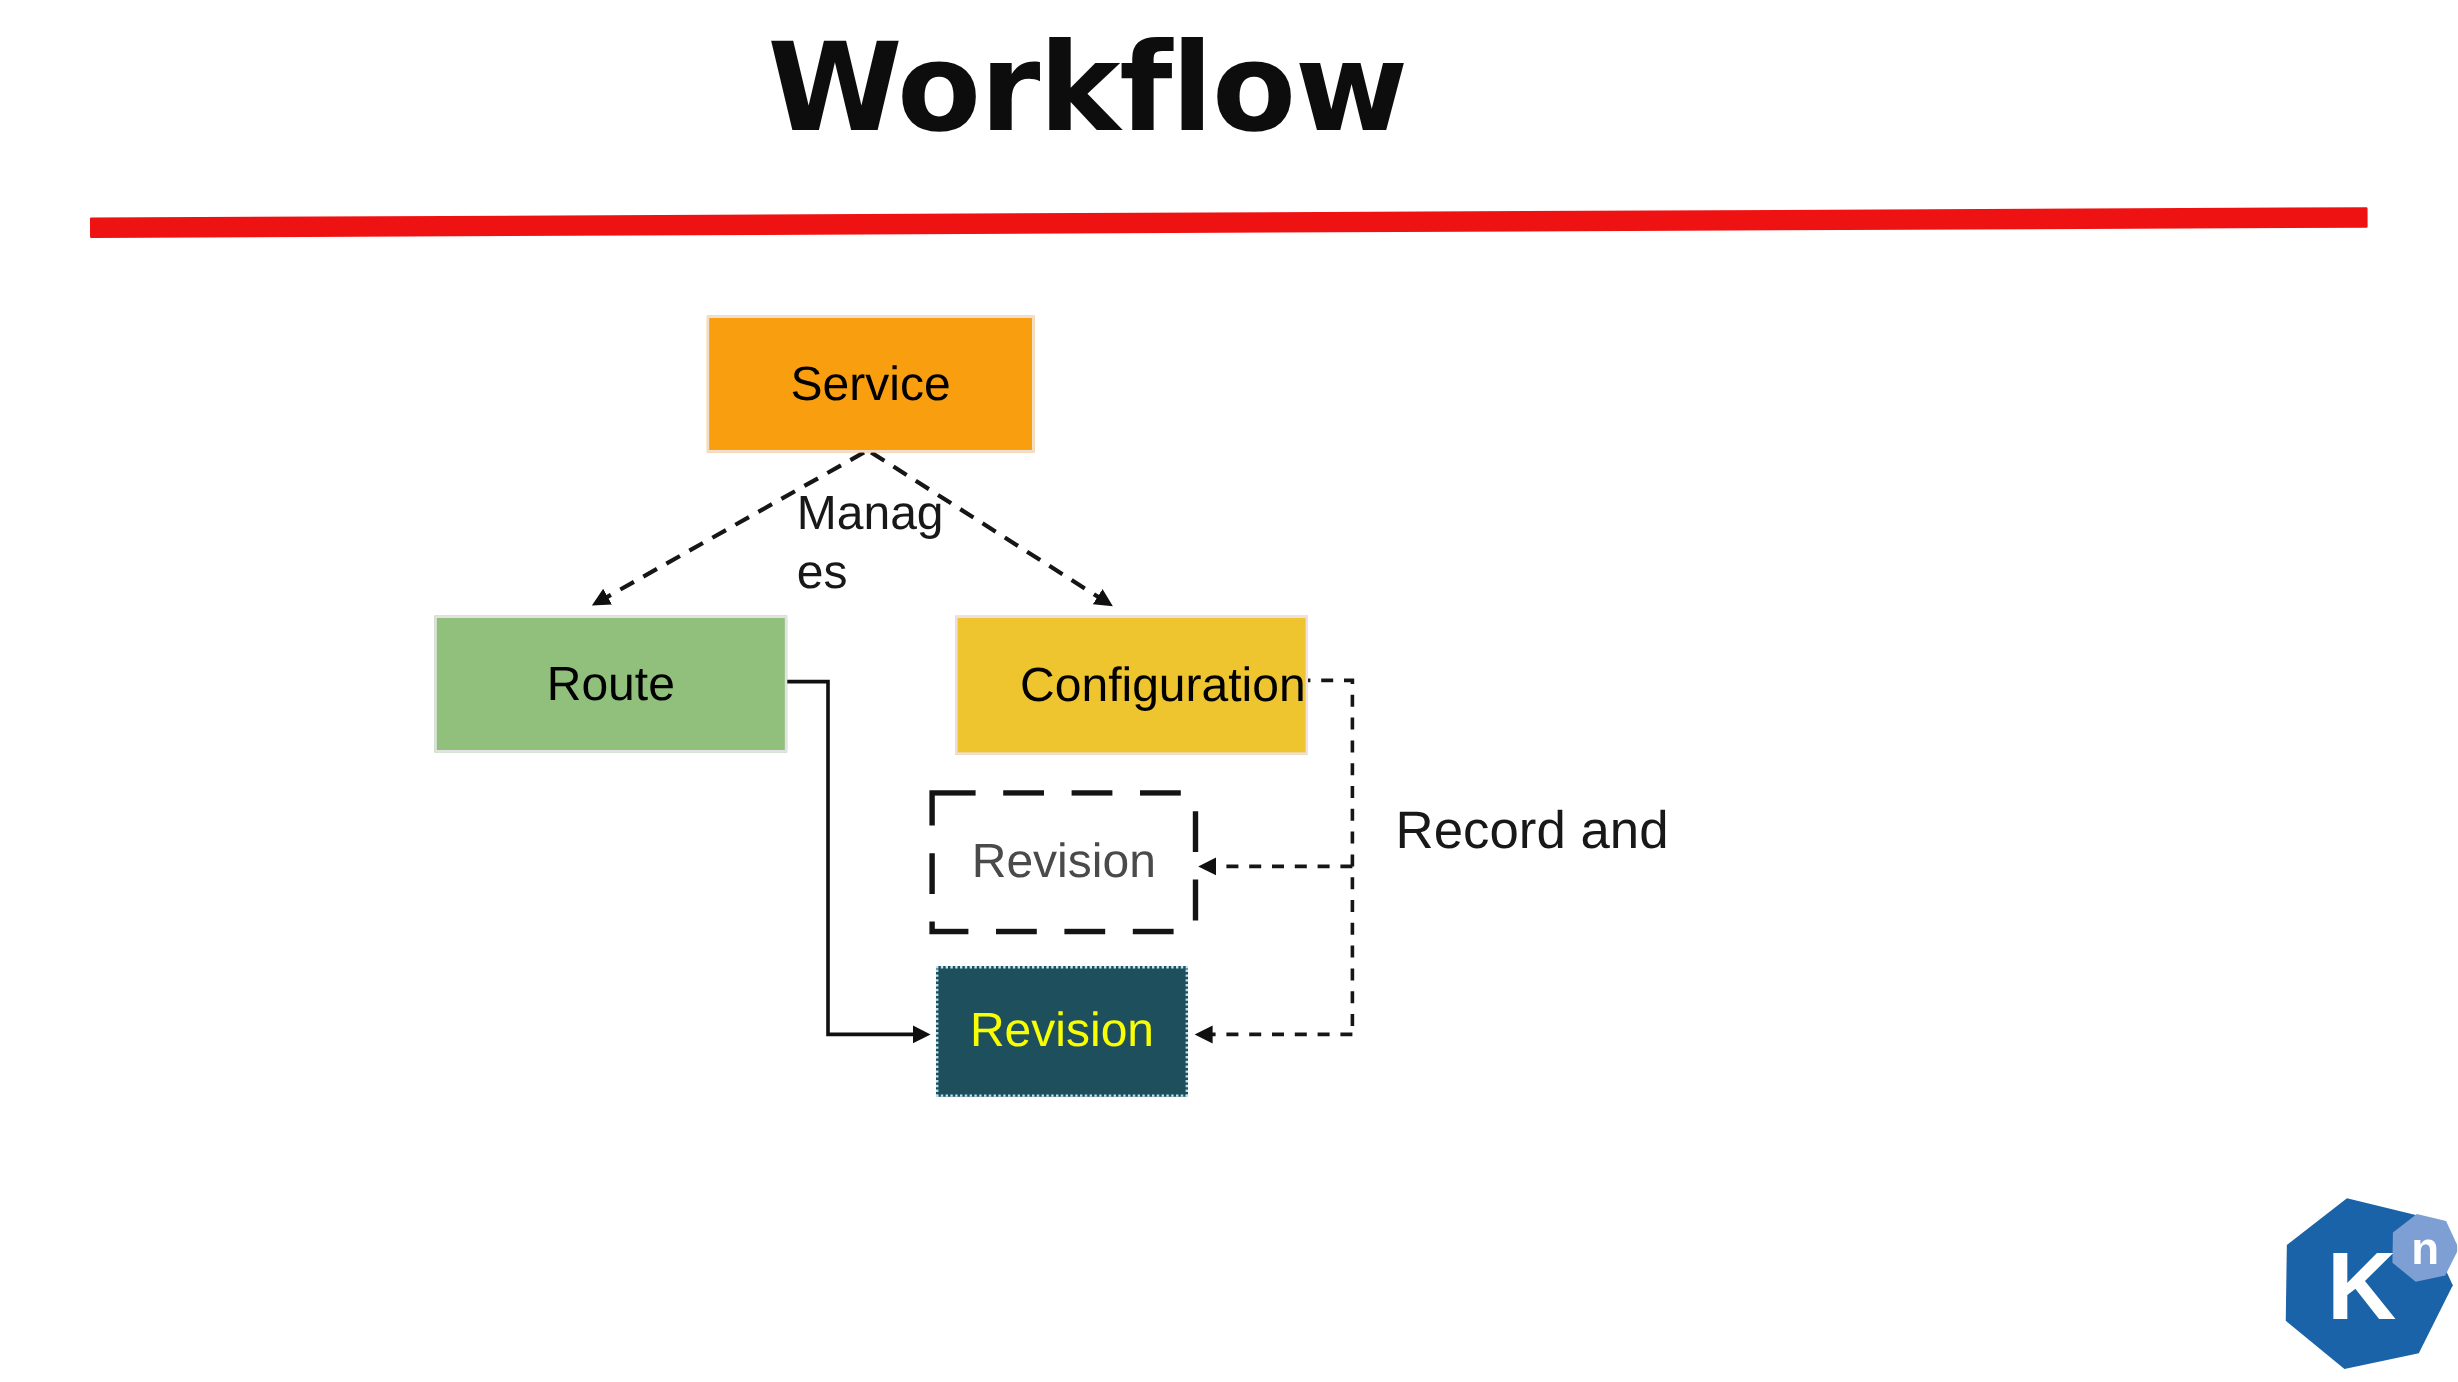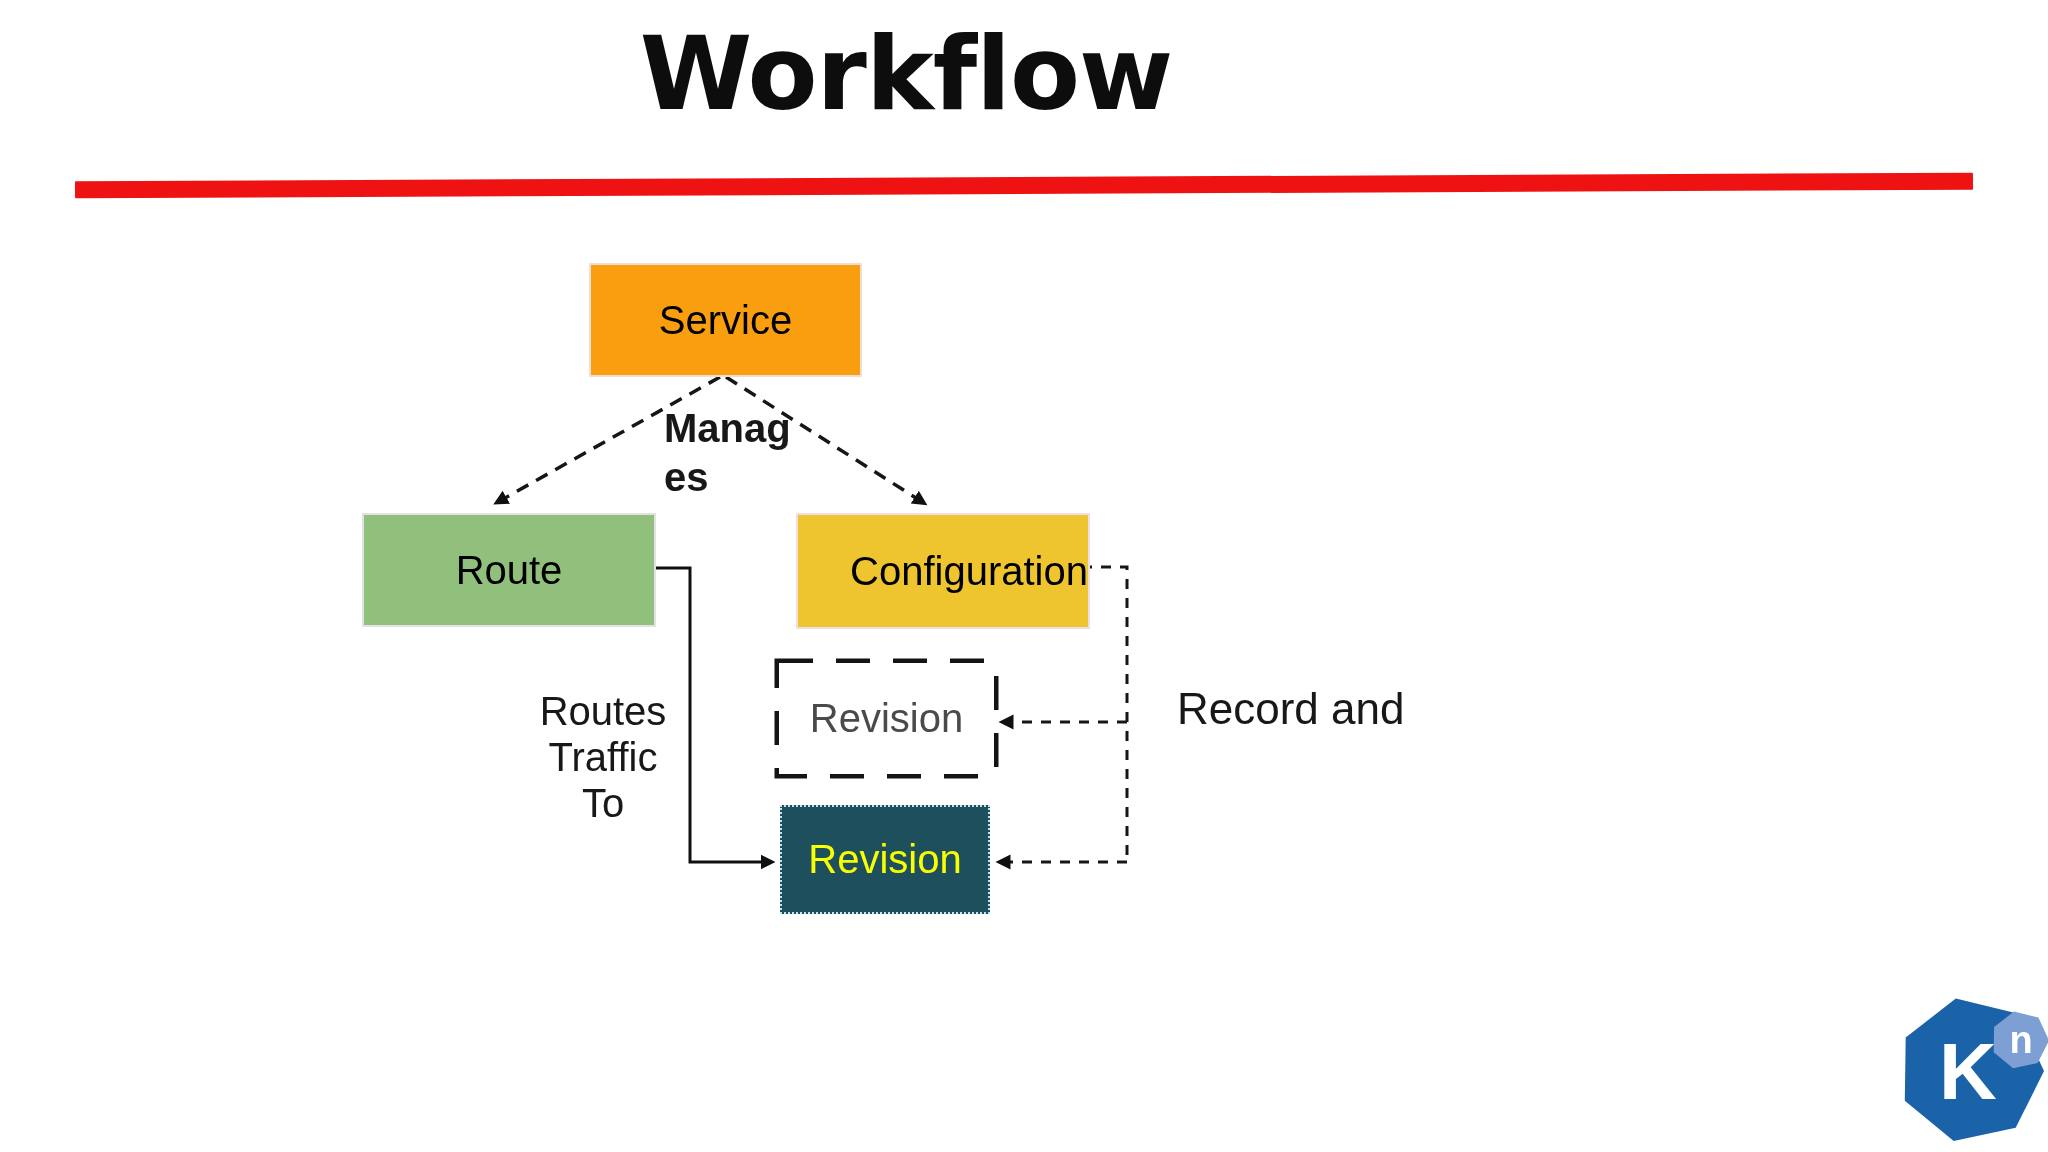--- a/index.html
+++ b/index.html
@@ -27,23 +27,23 @@
   }
   .node-service{left:589px;top:263px;width:269px;height:110px;background:#f99e0f;border:2px solid #eddfd2;}
   .node-route{left:362px;top:513px;width:290px;height:110px;background:#90c07c;border:2px solid #e2e2e2;}
   .node-configuration{left:796px;top:513px;width:290px;height:112px;background:#eec42f;border:2px solid #efdfe2;justify-content:flex-end;}
   .node-revision-dashed{left:779px;top:663px;width:215px;height:111px;background:#ffffff;color:#4a4a4a;}
   .node-revision-active{
     left:780px;top:805px;width:210px;height:109px;background:#1e4f5d;
     color:#f8ff00;border:2px dotted #bfe3ef;box-sizing:border-box;
   }
   .edge-label{position:absolute;font-size:40px;line-height:49px;color:#181818;}
-  .label-manages{left:664px;top:404px;font-weight:bold;}
+  .label-manages{left:664px;top:404px;}
   .label-routes{left:532px;top:688px;width:142px;text-align:center;line-height:46px;}
-  .label-history{left:1163px;top:682px;font-size:44px;line-height:53px;margin-left:14px;}
+  .label-history{left:1163px;top:666px;font-size:44px;line-height:53px;}
   .edge-label span{display:block;}
   .logo{position:absolute;left:1896px;top:992px;}
   .logo text{font-family:"Liberation Sans",sans-serif;font-weight:700;fill:#ffffff;}
 </style>
 </head>
 <body>
 
 <div class="slide">
 
   <h1 class="title">Workflow</h1>
@@ -82,25 +82,20 @@
 
   <div class="node node-revision-active">
     <span>Revision</span>
   </div>
 
   <div class="edge-label label-manages">
     <span>Manag</span>
     <span>es</span>
   </div>
 
-  <div class="edge-label label-routes">
-    <span>Routes</span>
-    <span>Traffic</span>
-    <span>To</span>
-  </div>
 
   <div class="edge-label label-history">
     <span>Record and</span>
   </div>
 
   <svg class="logo" width="152" height="152" viewBox="1896 992 152 152">
     <polygon fill="#1b63a8" points="1955.8,998.6 2017.4,1013.6 2044,1071.1 2015.7,1127.8 1953.7,1140.9 1904.8,1100.7 1905.7,1037.4"></polygon>
     <polygon fill="#7e9fd3" points="2014,1011.6 2038.4,1017.6 2049,1040.4 2037.7,1062.9 2013.1,1068.2 1993.7,1052.2 1994.1,1027"></polygon>
     <text x="1968" y="1099" font-size="80" text-anchor="middle">K</text>
     <text x="2021" y="1053" font-size="38" text-anchor="middle">n</text>

